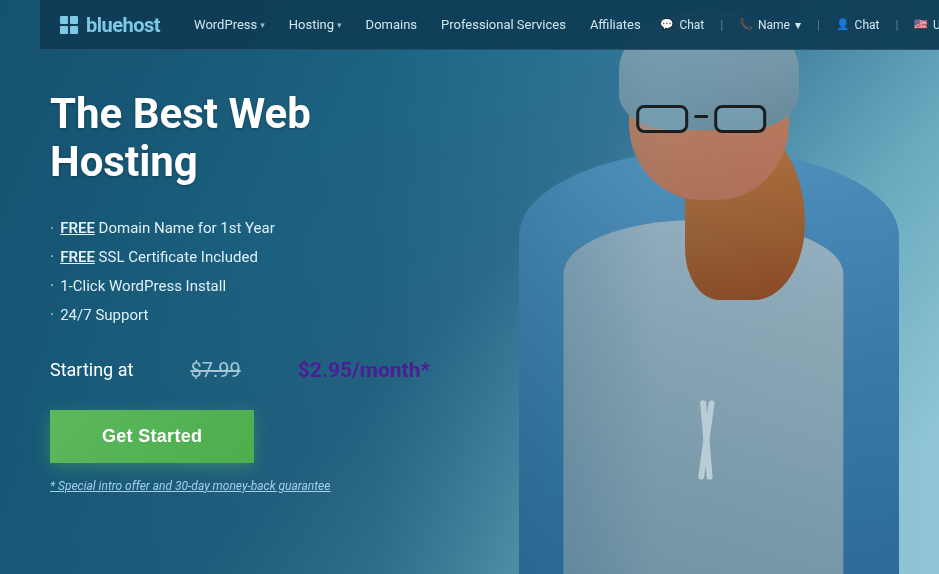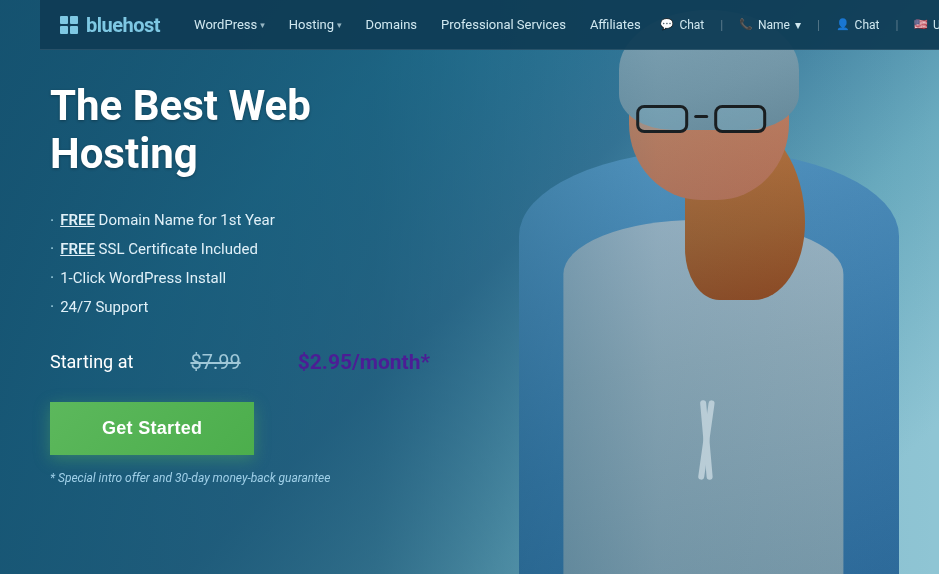--- a/index.html
+++ b/index.html
@@ -255,21 +255,21 @@
     }
 
     .nav-action-icon {
       font-size: 11px;
     }
 
     
     .hero-content {
       position: relative;
       z-index: 5;
-      padding: 32px 50px;
+      padding: 40px 50px;
       max-width: 480px;
     }
 
     .hero-title {
       color: #ffffff;
       font-size: 42px;
       font-weight: 700;
       line-height: 1.15;
       margin-bottom: 28px;
       text-shadow: 0 1px 3px rgba(0,0,0,0.3);
@@ -334,20 +334,21 @@
       margin-bottom: 16px;
       box-shadow: 0 4px 15px rgba(92,184,92,0.4);
       letter-spacing: 0.3px;
     }
 
     .guarantee-text {
       display: block;
       color: #a0d0e8;
       font-size: 12px;
       font-style: italic;
+      text-decoration: underline;
       cursor: pointer;
     }
 
     .nav-separator {
       color: rgba(255,255,255,0.3);
       font-size: 12px;
     }
   </style>
 </head>
 <body>

